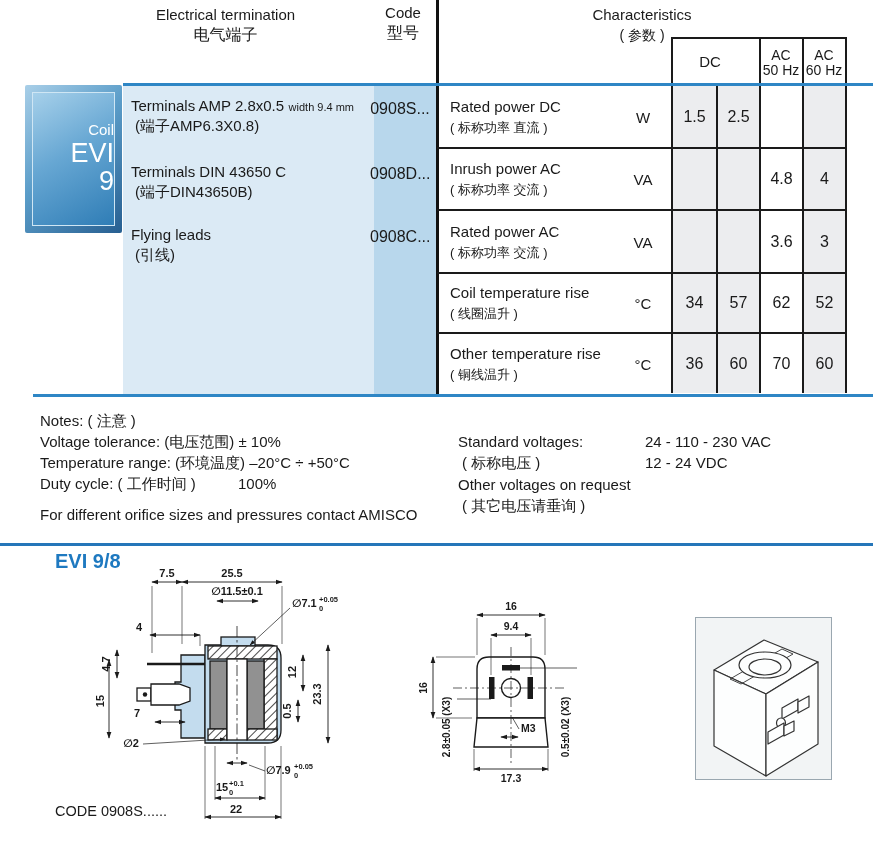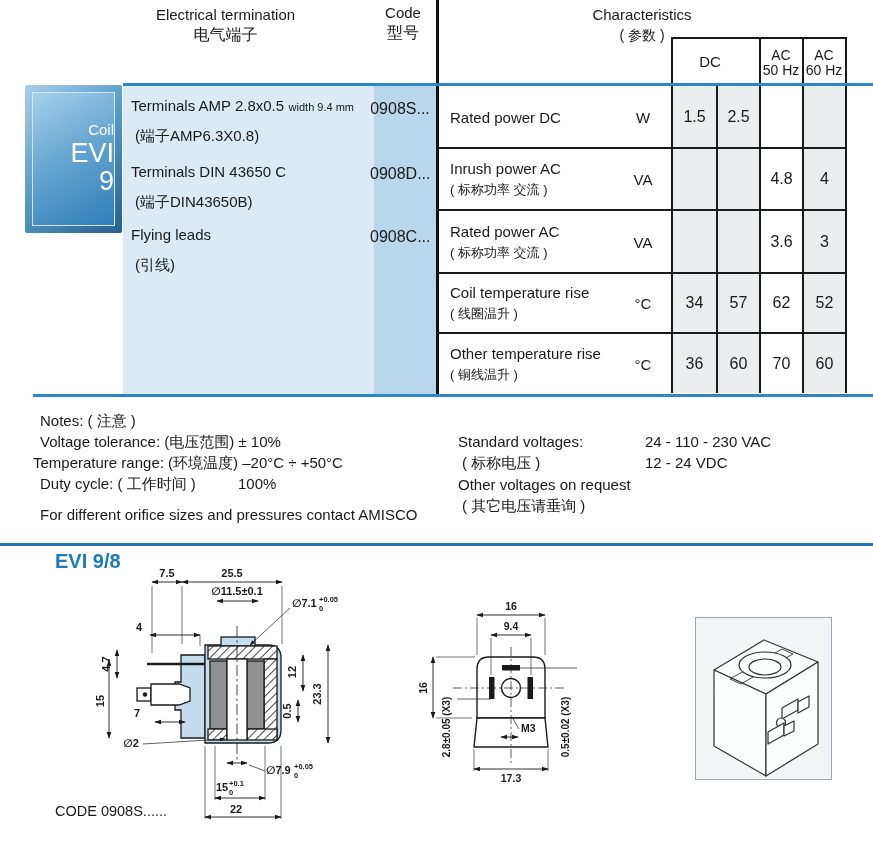--- a/index.html
+++ b/index.html
@@ -18,21 +18,21 @@
   .sublbl{position:absolute;font-size:14px;line-height:15px;text-align:center;}
   
   .leftcell{position:absolute;left:123px;top:86px;width:251px;height:308px;background:#dbeaf5;}
   .codecell{position:absolute;left:374px;top:86px;width:62px;height:308px;background:#b8d7ec;}
   .colbg{position:absolute;top:86px;height:307px;}
   .vline{position:absolute;top:86px;height:307px;width:2px;background:#1a1a1a;}
   .rowsep{position:absolute;left:437px;width:410px;height:2px;background:#1a1a1a;}
   .tentry{position:absolute;left:131px;width:240px;}
   .t-en{font-size:15px;}
   .t-note{font-size:11px;}
-  .t-zh{font-size:15px;margin-top:12px;margin-left:4px;}
+  .t-zh{font-size:15px;margin-top:2px;margin-left:4px;}
   .codeval{position:absolute;left:370px;width:60px;text-align:center;font-size:16px;}
   .crow{position:absolute;left:0;width:873px;}
   .clbl{position:absolute;left:450px;top:50%;transform:translateY(-50%);width:170px;}
   .c-en{font-size:15px;}
   .c-zh{font-size:13px;margin-top:4px;}
   .c-unit{position:absolute;left:621px;width:44px;top:50%;transform:translateY(-50%);text-align:center;font-size:15px;}
   .cv{position:absolute;top:0;height:100%;display:flex;align-items:center;justify-content:center;font-size:16px;}
   .v1{left:673px;width:43px;} .v2{left:718px;width:41px;} .v3{left:761px;width:41px;} .v4{left:804px;width:41px;}
   
   .badge{position:absolute;left:25px;top:85px;width:97px;height:148px;box-sizing:border-box;
@@ -128,20 +128,21 @@
     <div><span class="t-en">Flying leads</span></div>
     <div class="t-zh">(引线)</div>
   </div>
   <div class="codeval" style="top:100px;">0908S...</div>
   <div class="codeval" style="top:165px;">0908D...</div>
   <div class="codeval" style="top:228px;">0908C...</div>
 
   <div class="crow" style="top:86px;height:61px;">
     <div class="clbl">
       <div class="c-en">Rated power DC</div>
+      <div class="c-zh">( 标称功率 直流 )</div>
     </div>
     <div class="c-unit">W</div>
     <div class="cv v1">1.5</div>
     <div class="cv v2">2.5</div>
     <div class="cv v3"></div>
     <div class="cv v4"></div>
   </div>
   <div class="crow" style="top:149px;height:60px;">
     <div class="clbl">
       <div class="c-en">Inrush power AC</div>
@@ -182,21 +183,21 @@
     </div>
     <div class="c-unit">°C</div>
     <div class="cv v1">36</div>
     <div class="cv v2">60</div>
     <div class="cv v3">70</div>
     <div class="cv v4">60</div>
   </div>
 
   <div class="nline" style="left:40px;top:412px;">Notes:  ( 注意 )</div>
   <div class="nline" style="left:40px;top:433px;">Voltage tolerance: (电压范围)  ± 10%</div>
-  <div class="nline" style="left:33px;top:454px;">Temperature range: (环境温度) –20°C ÷ +50°C</div>
+  <div class="nline" style="left:40px;top:454px;">Temperature range: (环境温度) –20°C ÷ +50°C</div>
   <div class="nline" style="left:40px;top:475px;">Duty cycle: ( 工作时间 )</div>
   <div class="nline" style="left:238px;top:475px;">100%</div>
   <div class="nline" style="left:40px;top:506px;">For different orifice sizes and pressures contact AMISCO</div>
 
   <div class="nline" style="left:458px;top:433px;">Standard voltages:</div>
   <div class="nline" style="left:462px;top:454px;">( 标称电压 )</div>
   <div class="nline" style="left:645px;top:433px;">24 - 110 - 230 VAC</div>
   <div class="nline" style="left:645px;top:454px;">12 - 24 VDC</div>
   <div class="nline" style="left:458px;top:476px;">Other voltages on request</div>
   <div class="nline" style="left:462px;top:497px;">( 其它电压请垂询 )</div>

